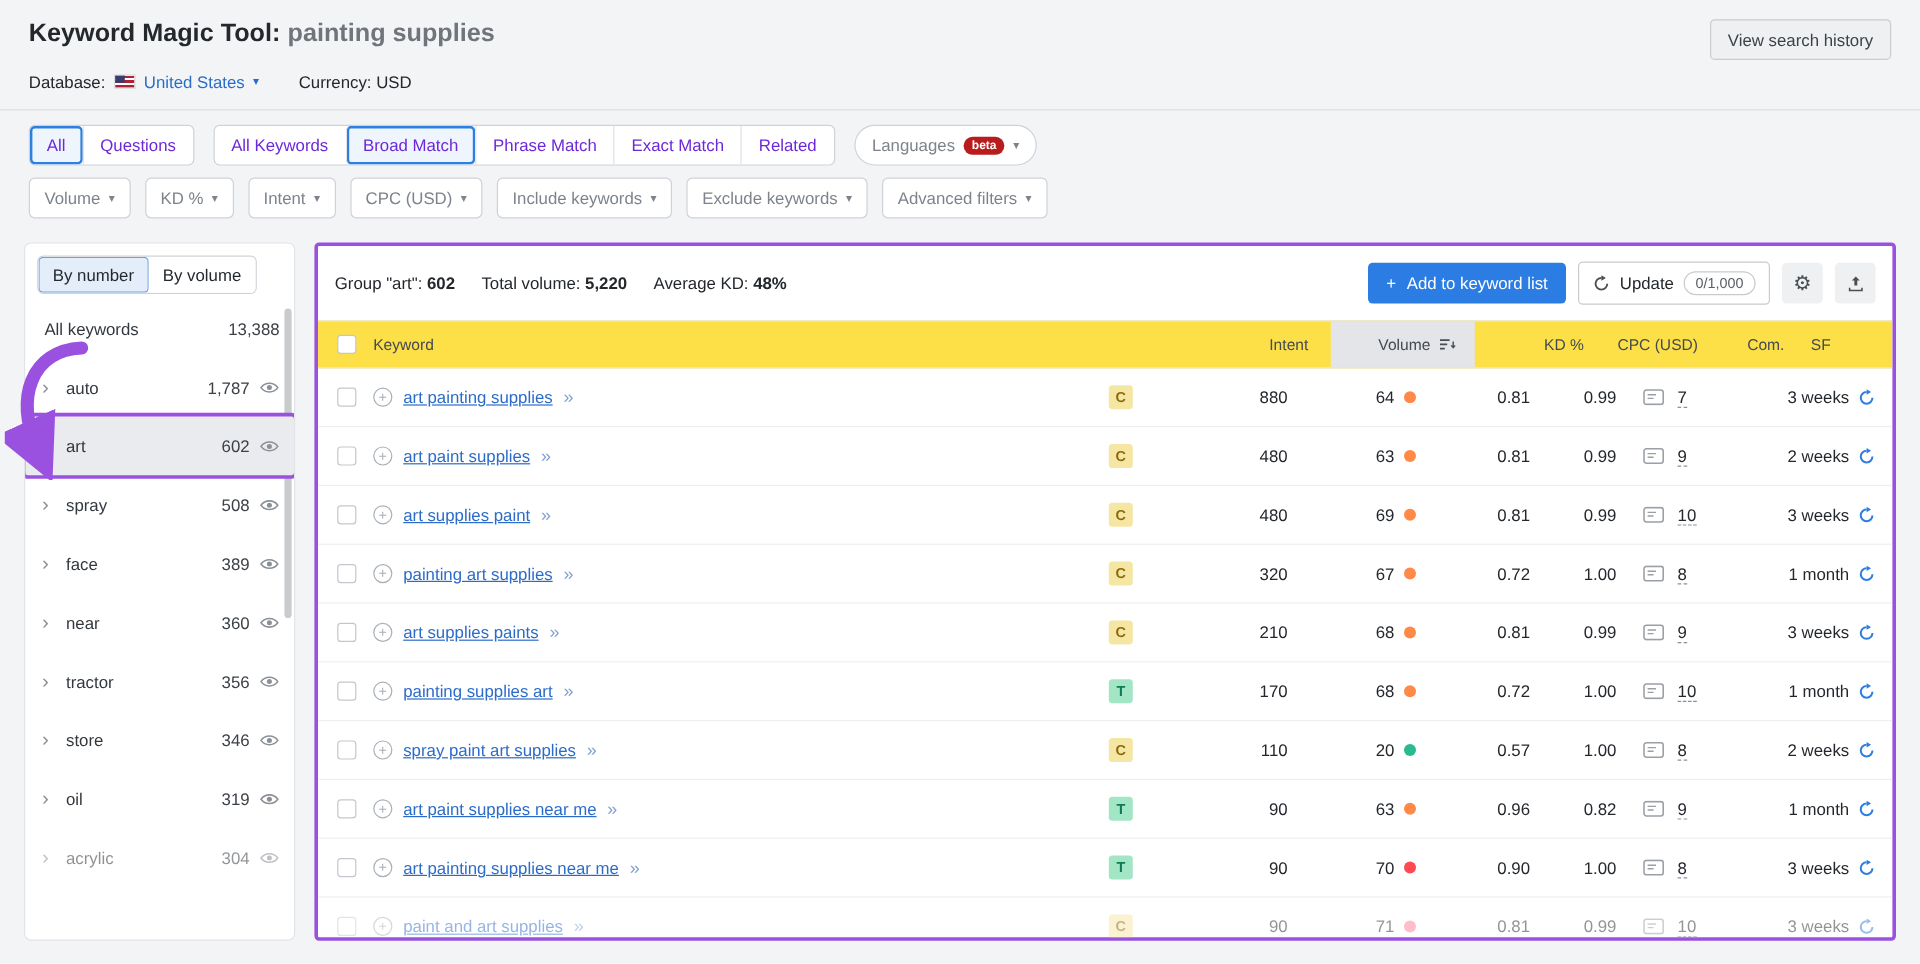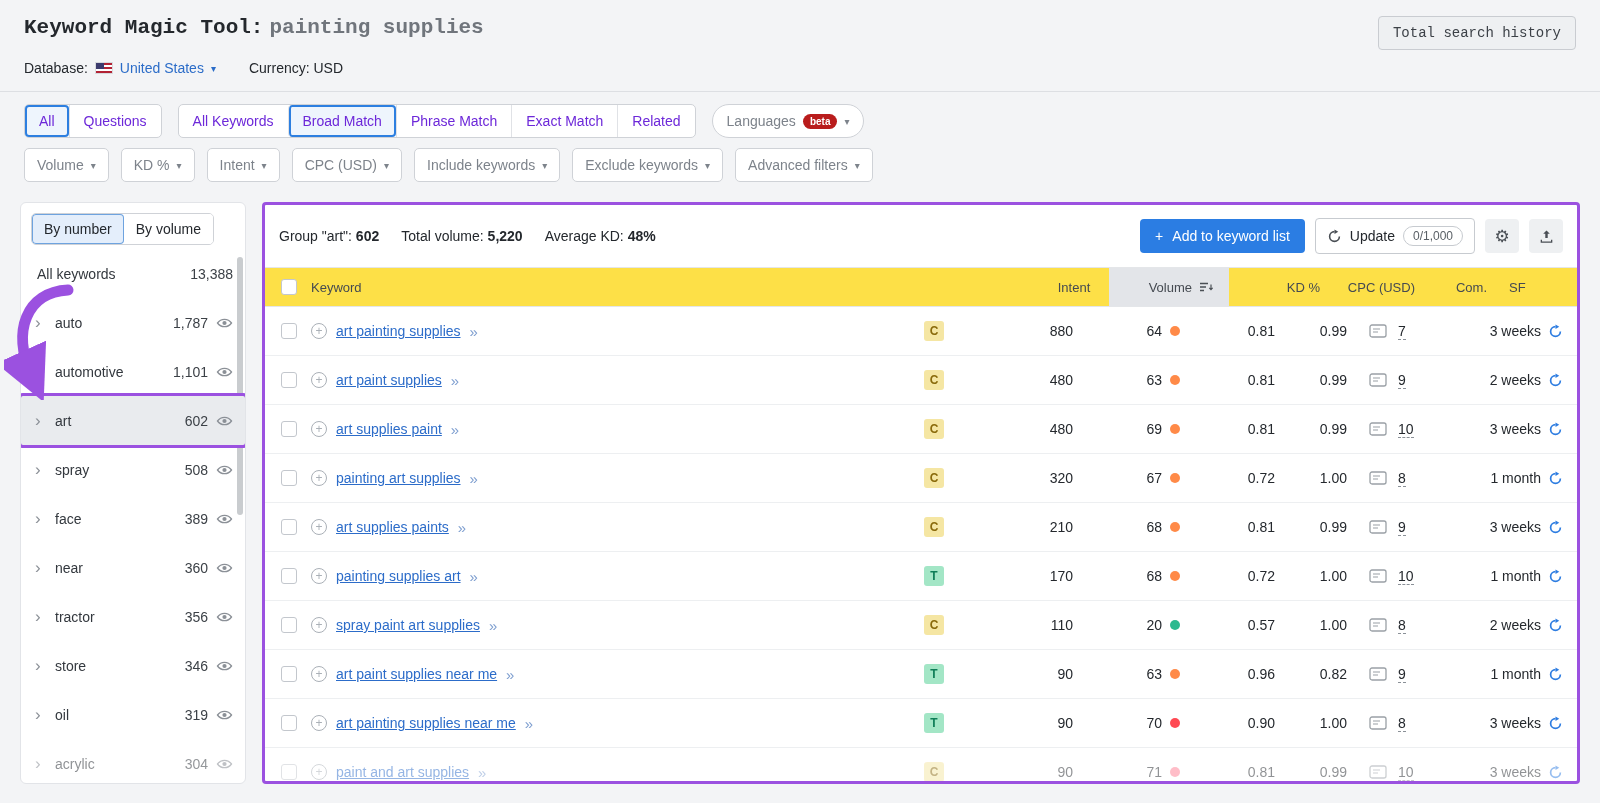--- a/index.html
+++ b/index.html
@@ -5,21 +5,21 @@
   * { box-sizing: border-box; }
   html,body { margin:0; padding:0; }
   body {
     width:1600px; height:803px; overflow:hidden;
     background:#f3f4f6;
     font-family:"Liberation Sans", sans-serif;
     color:#24282d; position:relative;
   }
   
   .top { padding:16px 24px 0 24px; }
-  .title-row { display:flex; justify-content:space-between; align-items:flex-start;font-family:Liberation Mono, monospace; }
+  .title-row { display:flex; justify-content:space-between; align-items:flex-start; }
   h1 { margin:0; font-size:21px; font-weight:bold; }
   .query { color:#70757c; margin-left:6px; }
   .btn-history { background:#eef0f2; border:1px solid #c9ccd1; border-radius:4px;
     padding:8px 14px; font-size:14px; color:#3c4147; cursor:pointer; font-family:inherit; }
   .db-row { margin-top:10px; display:flex; align-items:center; gap:7px; font-size:14px; padding-bottom:15px; }
   .flag { width:18px; height:12px; display:inline-block; position:relative;
     background:repeating-linear-gradient(#b22234 0 2px, #fff 2px 4px); border:1px solid #d8dade; }
   .flag::before { content:""; position:absolute; left:0; top:0; width:8px; height:6px; background:#3c3b6e; }
   .db-link { color:#2b6cc8; text-decoration:none; cursor:pointer; }
   .chev { font-size:10px; color:#7d838b; }
@@ -108,21 +108,21 @@
     </marker>
   </defs>
   <path d="M64,8 C22,10 8,50 27,92" stroke="#9b51e0" stroke-width="11" fill="none" stroke-linecap="round" marker-end="url(#ah)"></path>
 </svg>
 
 <header class="top">
   <div class="title-row">
     <h1>
       <span>Keyword Magic Tool:</span><span class="query">painting supplies</span>
     </h1>
-    <button class="btn-history">Total search history</button>
+    <button class="btn-history">View search history</button>
   </div>
   <div class="db-row">
     <span>Database:</span>
     <span class="flag"></span>
     <a class="db-link">United States</a>
     <span class="chev blue">▾</span>
     <span class="currency">Currency: USD</span>
   </div>
 </header>
 <div class="divider"></div>
@@ -210,29 +210,20 @@
       <div class="side-row">
         <span class="chev-r">›</span>
         <span class="g-label">auto</span>
         <span class="g-count">1,787</span>
         <svg class="eye" width="17" height="12" viewBox="0 0 17 12">
           <path d="M1.5 6 C5 1.2 12 1.2 15.5 6 C12 10.8 5 10.8 1.5 6 Z" fill="none" stroke="#8b9097" stroke-width="1.3"></path>
           <circle cx="8.5" cy="6" r="2.1" fill="#8b9097"></circle>
         </svg>
       </div>
     
-      <div class="side-row">
-        <span class="chev-r">›</span>
-        <span class="g-label">automotive</span>
-        <span class="g-count">1,101</span>
-        <svg class="eye" width="17" height="12" viewBox="0 0 17 12">
-          <path d="M1.5 6 C5 1.2 12 1.2 15.5 6 C12 10.8 5 10.8 1.5 6 Z" fill="none" stroke="#8b9097" stroke-width="1.3"></path>
-          <circle cx="8.5" cy="6" r="2.1" fill="#8b9097"></circle>
-        </svg>
-      </div>
     
       <div class="side-row active">
         <span class="chev-r">›</span>
         <span class="g-label">art</span>
         <span class="g-count">602</span>
         <svg class="eye" width="17" height="12" viewBox="0 0 17 12">
           <path d="M1.5 6 C5 1.2 12 1.2 15.5 6 C12 10.8 5 10.8 1.5 6 Z" fill="none" stroke="#8b9097" stroke-width="1.3"></path>
           <circle cx="8.5" cy="6" r="2.1" fill="#8b9097"></circle>
         </svg>
       </div>

